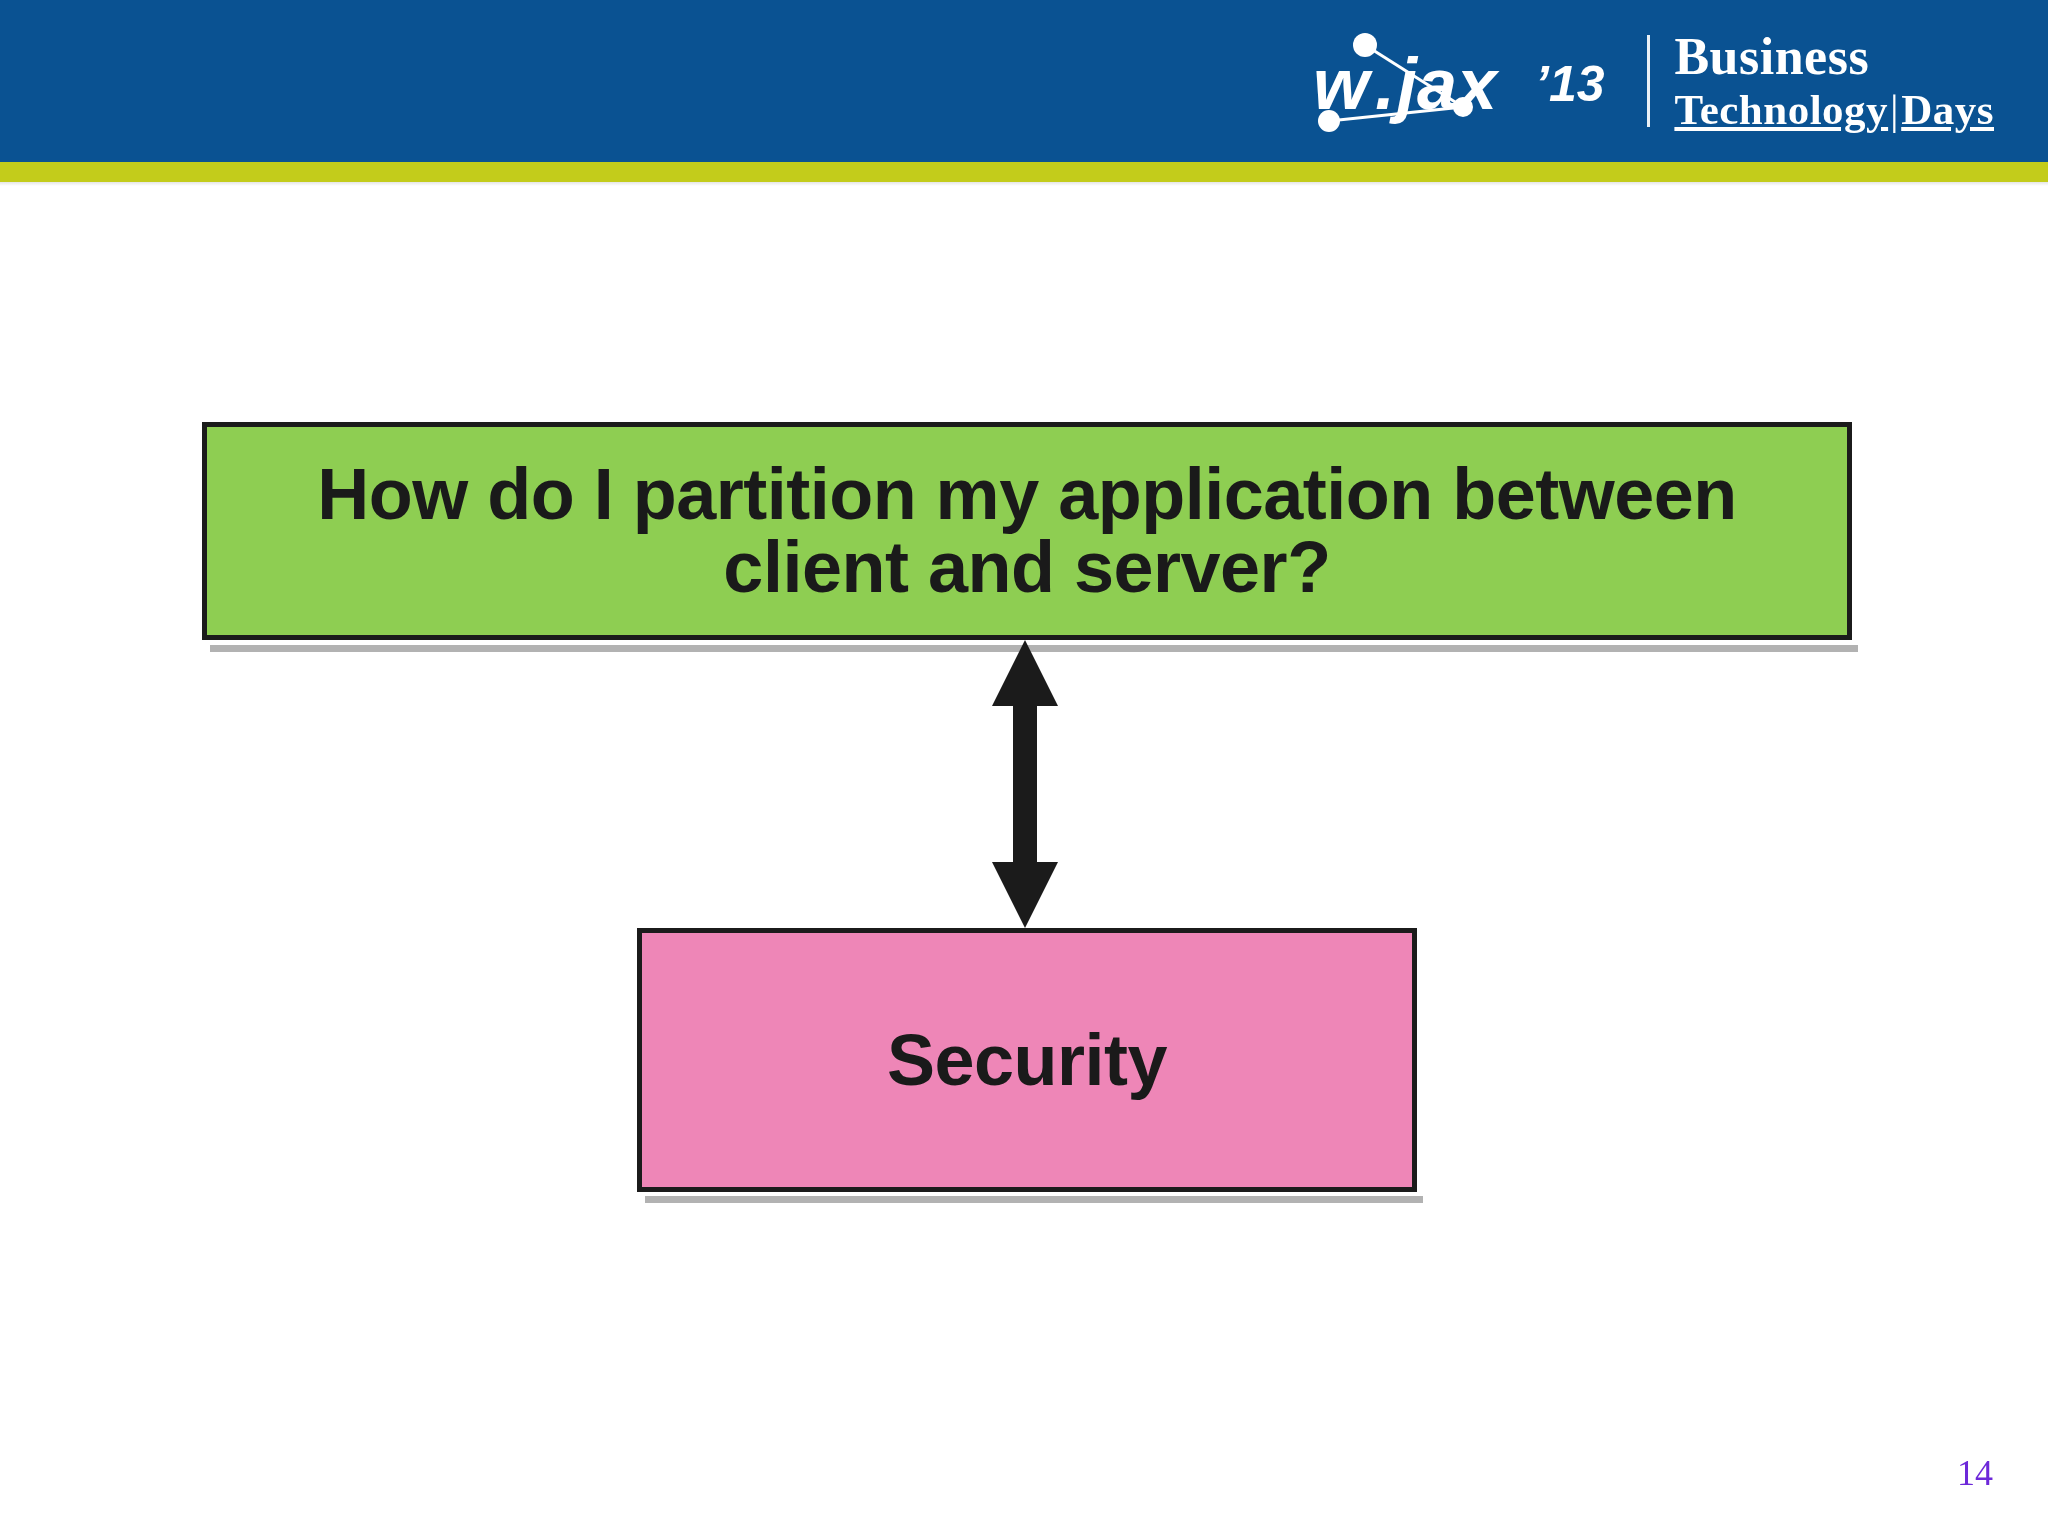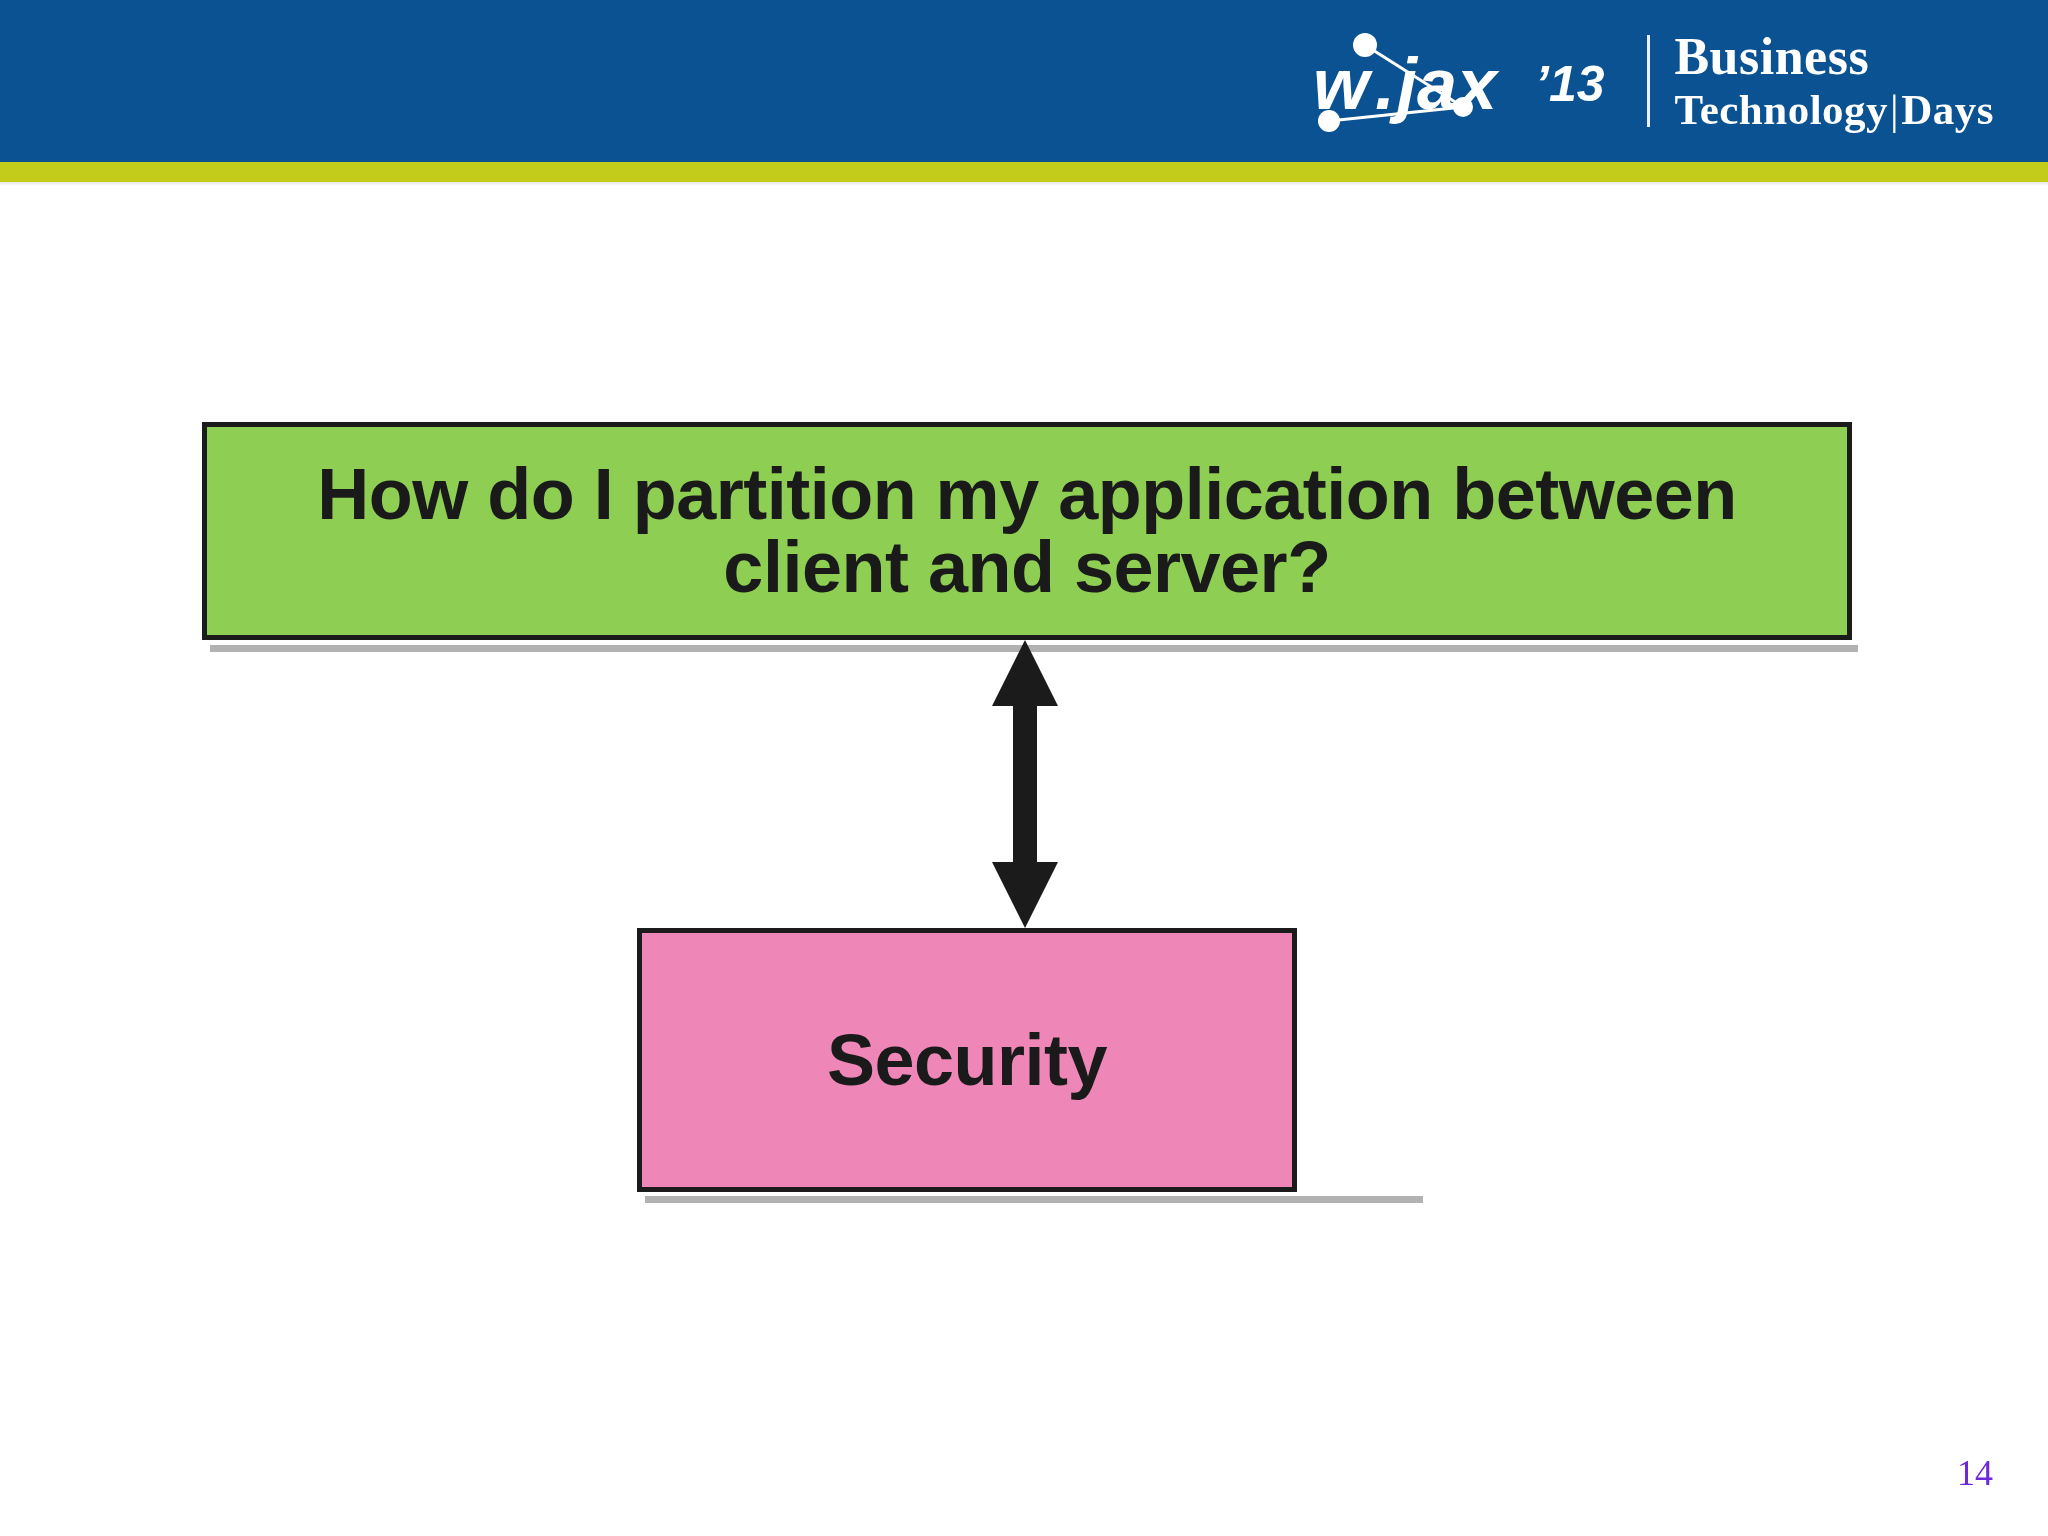--- a/index.html
+++ b/index.html
@@ -82,20 +82,21 @@
   .logo-line1 {
     font-size: 52px;
     letter-spacing: 0.5px;
   }
   .logo-line2 {
     font-size: 43px;
     letter-spacing: 0.5px;
     margin-top: 5px;
     display: flex;
     align-items: center;
+    text-decoration: underline;
   }
   .logo-pipe {
     display: inline-block;
     padding: 0 2px;
     font-weight: normal;
   }
 
   
   .box {
     position: absolute;
@@ -127,21 +128,21 @@
   .question-box-shadow {
     left: 210px;
     top: 645px;
     width: 1648px;
     height: 7px;
   }
 
   .security-box {
     left: 637px;
     top: 928px;
-    width: 660px;
+    width: 780px;
     height: 264px;
     background: #ee86b7;
     font-size: 72px;
     letter-spacing: -0.5px;
   }
   .security-box-shadow {
     left: 645px;
     top: 1196px;
     width: 778px;
     height: 7px;

